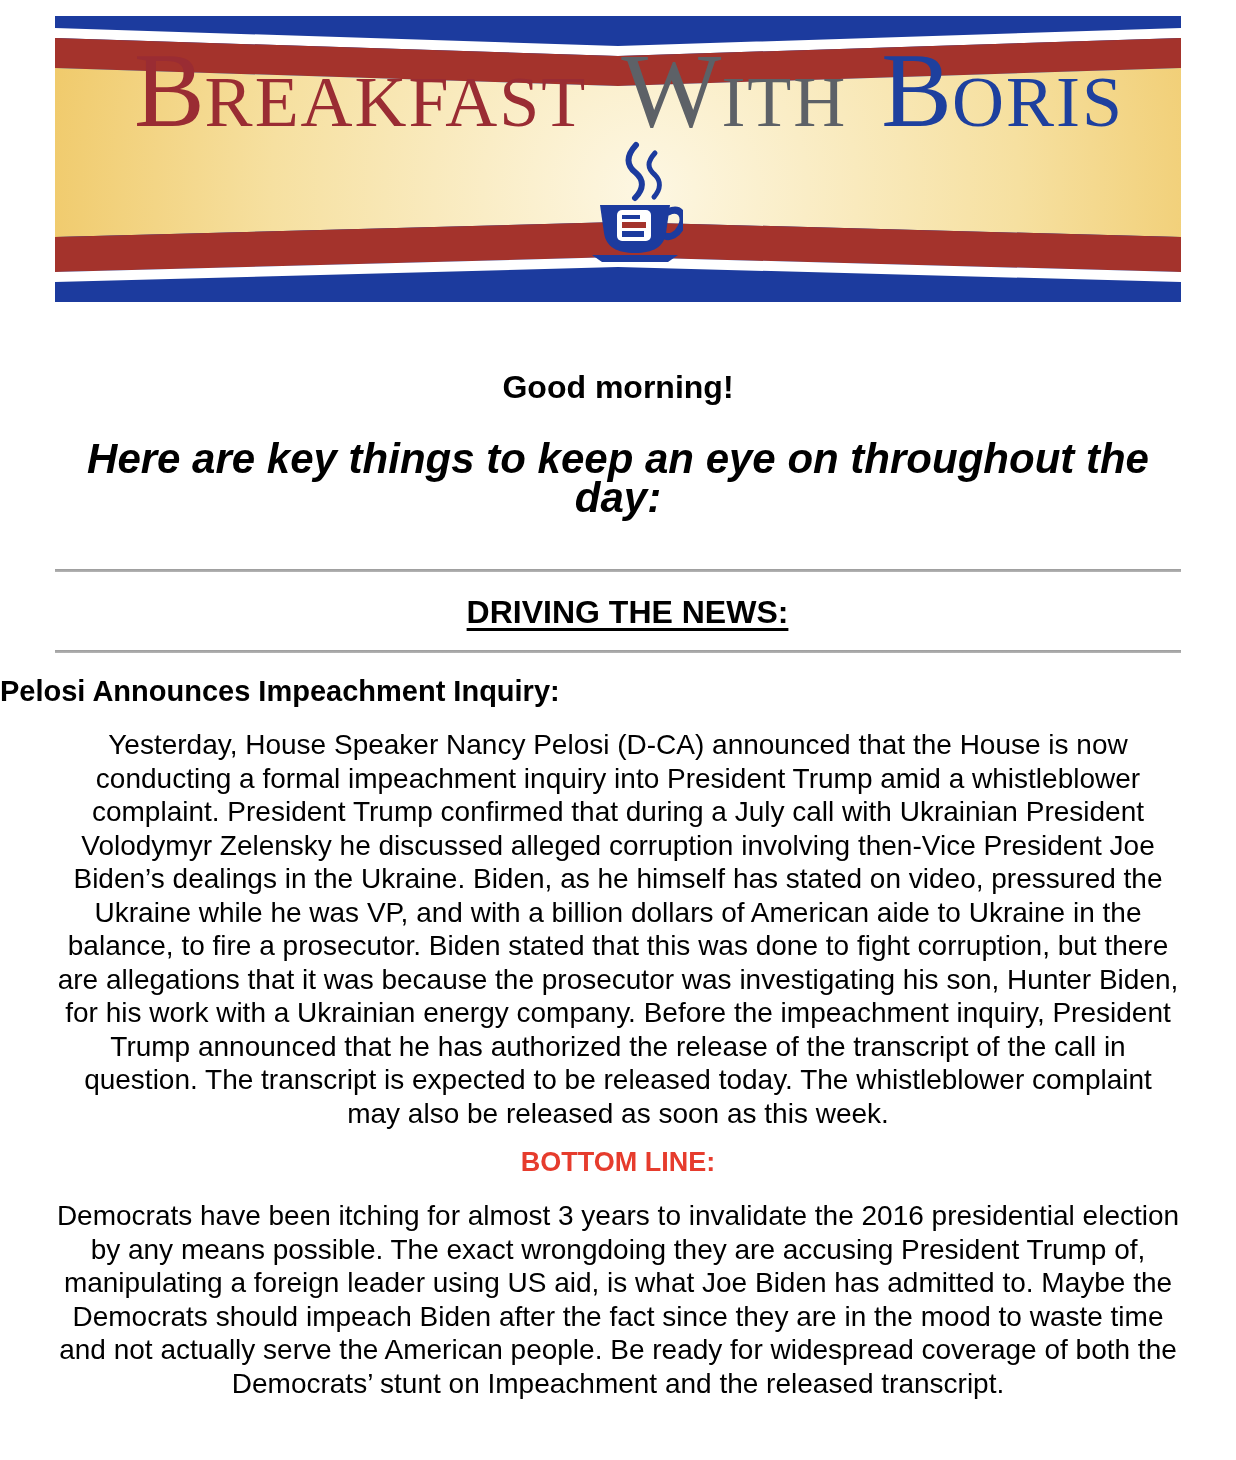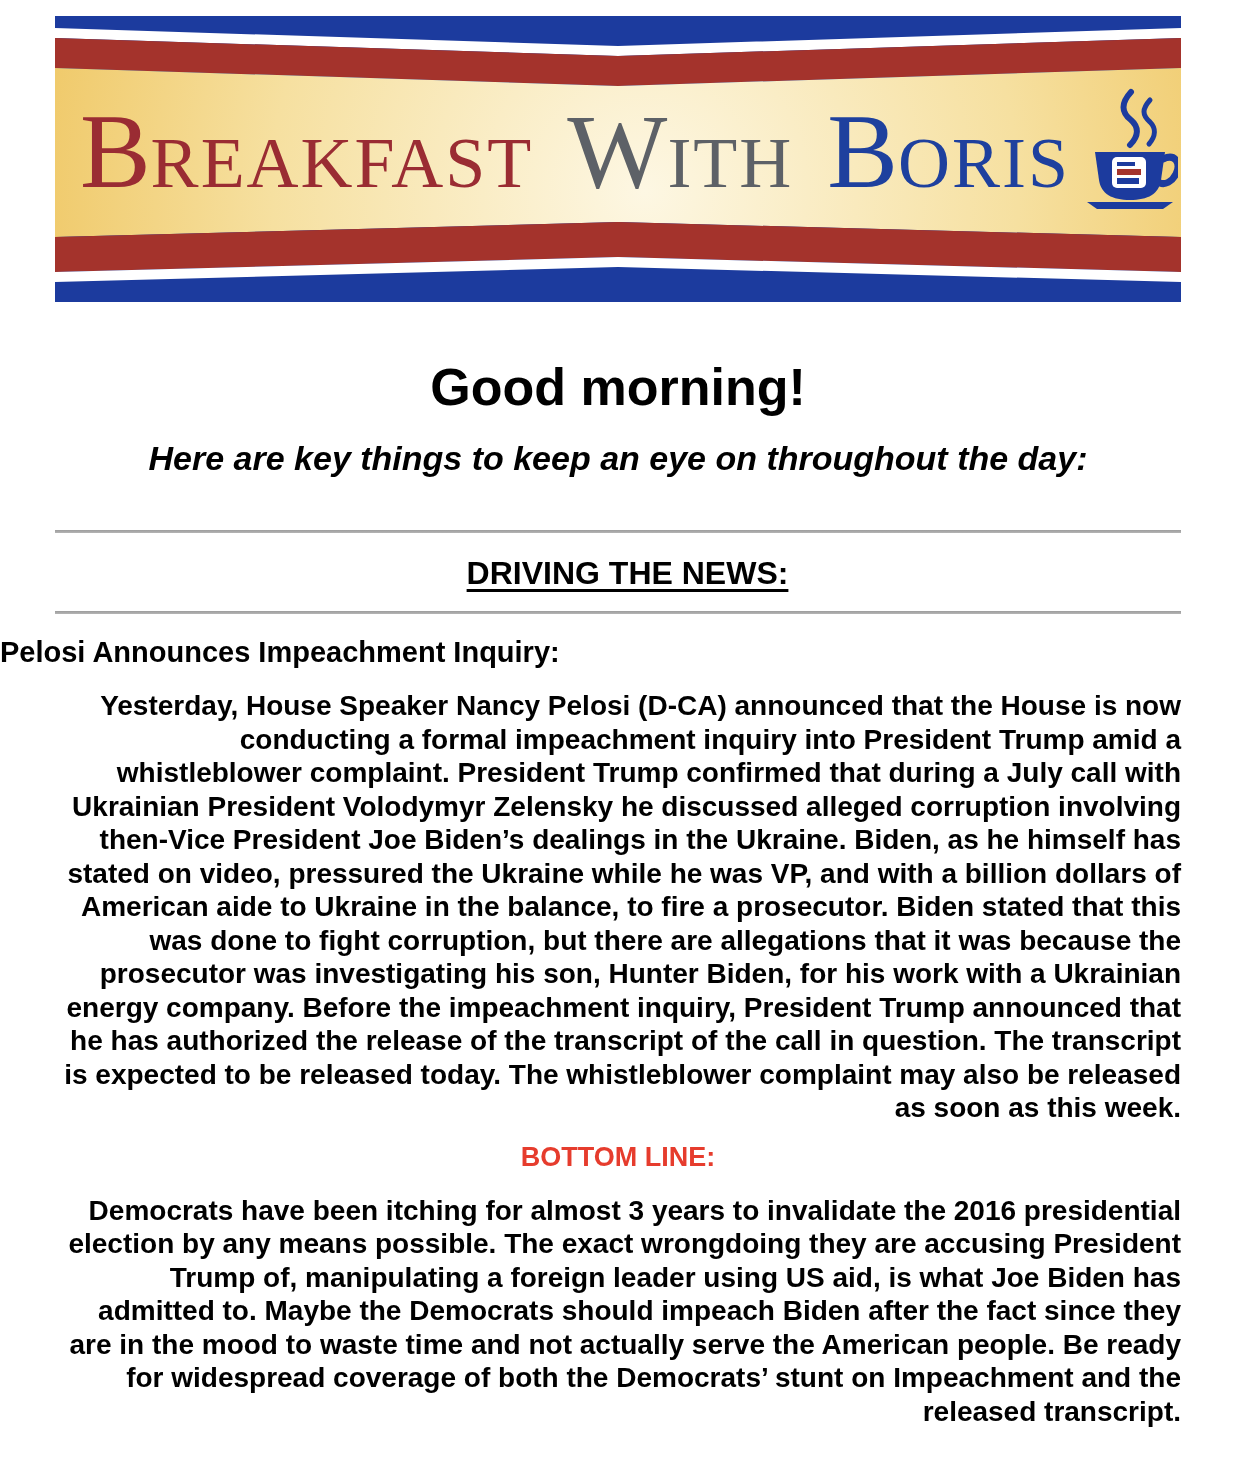--- a/index.html
+++ b/index.html
@@ -15,20 +15,21 @@
   .f-banner-blue{fill:var(--banner-blue);}
   .f-banner-red{fill:var(--banner-red);}
   .f-white{fill:var(--banner-white,#fff);}
   .g-edge{stop-color:var(--gold-edge);}
   .g-mid{stop-color:var(--gold-mid);}
   .g-center{stop-color:var(--gold-center);}
   .logo-row{
     position:absolute;left:0;top:0;right:0;bottom:0;
     display:flex;align-items:center;justify-content:center;
     padding-left:22px;
+    flex-direction:column;
   }
   .logo-text{
     font-family:"Liberation Serif",serif;line-height:1;white-space:nowrap;
     position:relative;top:-7px;
   }
   .logo-word{display:inline;}
   .logo-word + .logo-word{margin-left:30px;}
   .ini{font-size:106px;}
   .rest{font-size:72px;letter-spacing:2px;}
   .c-logo-red{color:var(--logo-red);}
@@ -36,44 +37,44 @@
   .c-logo-blue{color:var(--logo-blue);}
   .cup{margin-left:16px;transform:translateY(-10px);flex:0 0 auto;}
   .cup .blue{fill:var(--banner-blue);}
   .cup .blue-s{stroke:var(--banner-blue);fill:none;stroke-linecap:round;}
   .cup .label-bg{fill:#fff;}
   .cup .label-red{fill:var(--banner-red);}
   
   h1,h2,h3,p{margin:0;}
   .greeting{
     margin-top:58px;text-align:center;
-    font-size:52px;font-weight:bold;line-height:55px;
+    font-size:32px;font-weight:bold;line-height:55px;
   }
   .subtitle{
     margin:24px auto 6px;width:1126px;text-align:center;
-    font-size:34px;font-weight:bold;font-style:italic;line-height:39px;
+    font-size:42px;font-weight:bold;font-style:italic;line-height:39px;
   }
   .rule{
     width:1126px;margin:0 auto;border:none;height:3px;
     background:linear-gradient(var(--rule-gray,#9c9c9c),#b5b5b5);
   }
   .rule-top{margin-top:52px;}
   .rule-mid{margin-top:18px;}
   .driving{
     margin-top:20px;text-align:center;
     font-size:32px;font-weight:bold;line-height:40px;
     text-decoration:underline;text-decoration-thickness:3px;text-underline-offset:5px;margin-left:19px;
   }
   .story-title{
     margin-top:22px;text-align:left;
     font-size:29px;font-weight:bold;line-height:33px;
   }
   .body-text{
-    width:1126px;margin:20px auto 0;text-align:right;
-    font-size:28px;line-height:33.5px;font-weight:bold;
+    width:1126px;margin:20px auto 0;text-align:center;
+    font-size:28px;line-height:33.5px;font-weight:normal;
   }
   .bottom-line{
     margin-top:16px;text-align:center;
     font-size:27px;font-weight:bold;line-height:33px;
     color:var(--accent-red);
   }
 </style>
 </head>
 <body>
 

